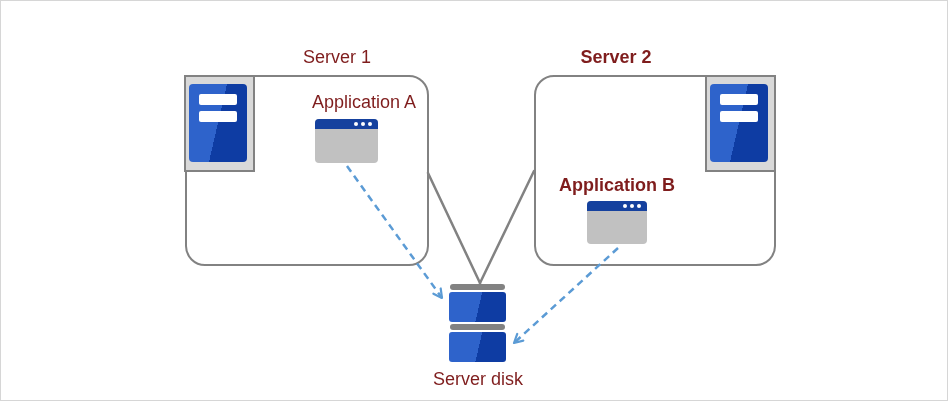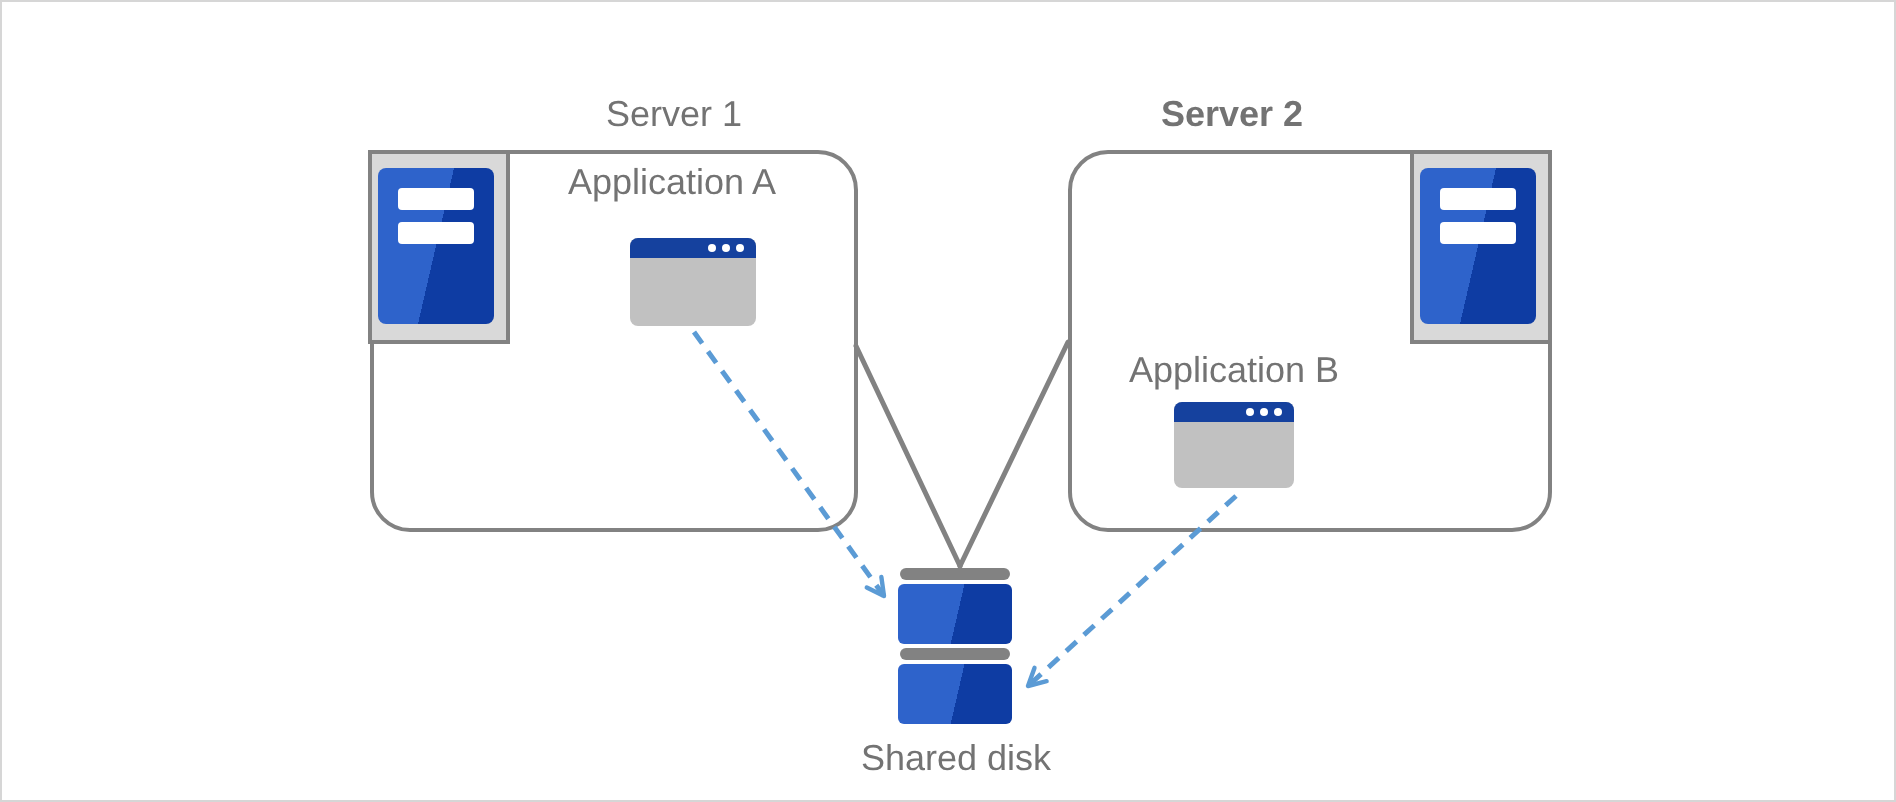--- a/index.html
+++ b/index.html
@@ -93,28 +93,28 @@
   #cap2  { left: 449px; top: 323px; }
   #body2 { left: 448px; top: 331px; }
 
   
   .lbl {
     position: absolute;
     width: 160px;
     text-align: center;
     font-size: 18px;
     line-height: 20px;
-    color: #737373;
+    color: #7f1d1d;
     white-space: nowrap;
     z-index: 4;
   }
   #lblServer1 { left: 256px; top: 46px; }
   #lblServer2 { left: 535px; top: 46px; font-weight: bold; }
-  #lblAppA    { left: 255px; top: 80px; }
-  #lblAppB    { left: 536px; top: 174px; }
+  #lblAppA    { left: 255px; top: 91px; text-align: right; }
+  #lblAppB    { left: 536px; top: 174px; font-weight: bold; }
   #lblDisk    { left: 397px; top: 368px; }
 
   
   .overlay {
     position: absolute;
     left: 0; top: 0;
     z-index: 5;
     pointer-events: none;
   }
   .gray-line { stroke: var(--box-border, #828282); stroke-width: 2.5; stroke-linecap: round; }
@@ -166,21 +166,21 @@
         <span class="dot"></span>
         <span class="dot"></span>
       </div>
     </div>
   </div>
 
   <div class="disk-cap" id="cap1"></div>
   <div class="disk-body" id="body1"></div>
   <div class="disk-cap" id="cap2"></div>
   <div class="disk-body" id="body2"></div>
-  <div class="lbl" id="lblDisk">Shared disk</div>
+  <div class="lbl" id="lblDisk">Server disk</div>
 
   <svg class="overlay" width="948" height="401" viewBox="0 0 948 401">
     <defs>
       <marker id="arrowBlue" markerUnits="userSpaceOnUse" markerWidth="14" markerHeight="14" refX="10" refY="6" orient="auto">
         <path d="M1.5,1.5 L10,6 L1.5,10.5" fill="none" style="stroke: var(--arrow-blue, #5b9bd5);" stroke-width="2.2" stroke-linecap="round" stroke-linejoin="round"></path>
       </marker>
     </defs>
     <line class="gray-line" x1="427" y1="172" x2="479" y2="282"></line>
     <line class="gray-line" x1="533" y1="170" x2="479" y2="282"></line>
     <line class="blue-arrow" x1="346" y1="165" x2="441" y2="297" marker-end="url(#arrowBlue)"></line>

